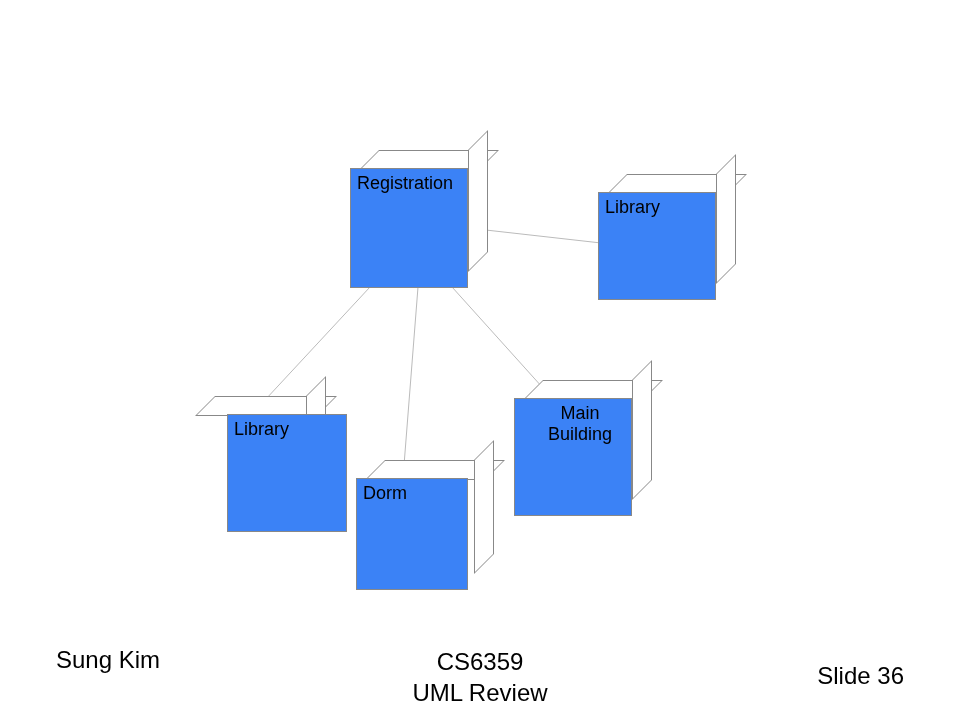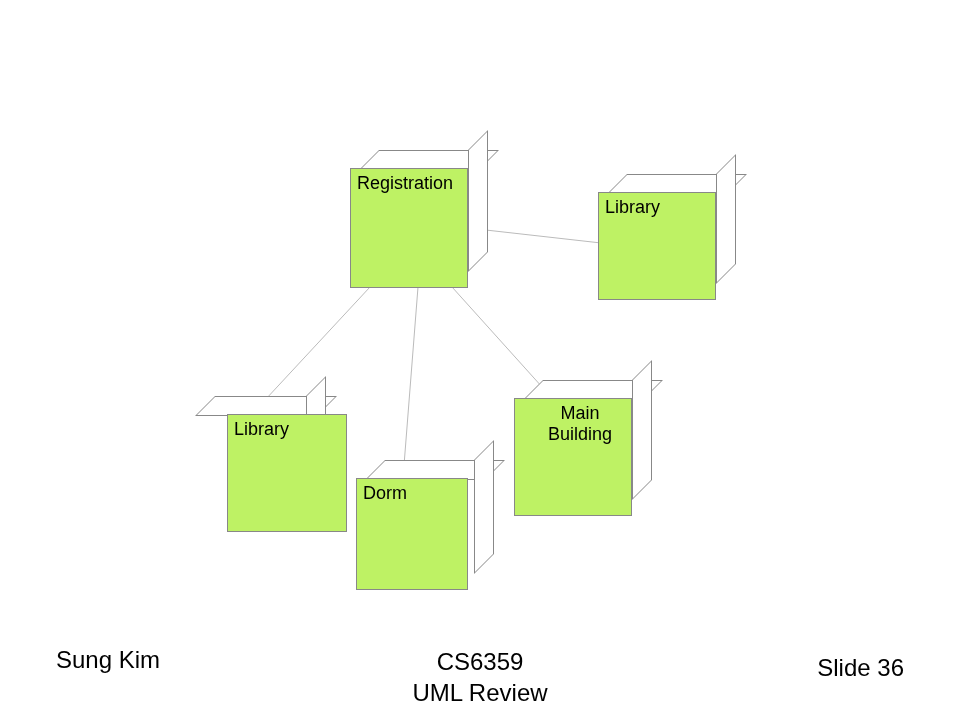--- a/index.html
+++ b/index.html
@@ -47,21 +47,21 @@
   .node .back-side {
     position: absolute;
     border: 1px solid #888;
     background: #fff;
     transform: skewY(-45deg);
     transform-origin: top left;
   }
   .node .front {
     position: absolute;
     border: 1px solid #888;
-    background: #bef264;
+    background: #3b82f6;
     box-sizing: border-box;
     padding: 4px 6px;
     font-size: 18px;
     line-height: 1.15;
     text-align: left;
   }
   .node .front.center {
     text-align: center;
     padding-left: 20px;
   }
@@ -82,21 +82,21 @@
     position: absolute;
     left: 0;
     right: 0;
     top: 0;
     text-align: center;
     line-height: 1.3;
   }
   .footer .right {
     position: absolute;
     right: 56px;
-    top: 8px;
+    top: 16px;
   }
   svg.connectors {
     position: absolute;
     left: 0;
     top: 0;
     width: 960px;
     height: 720px;
   }
   svg.connectors line {
     stroke: #bbb;

